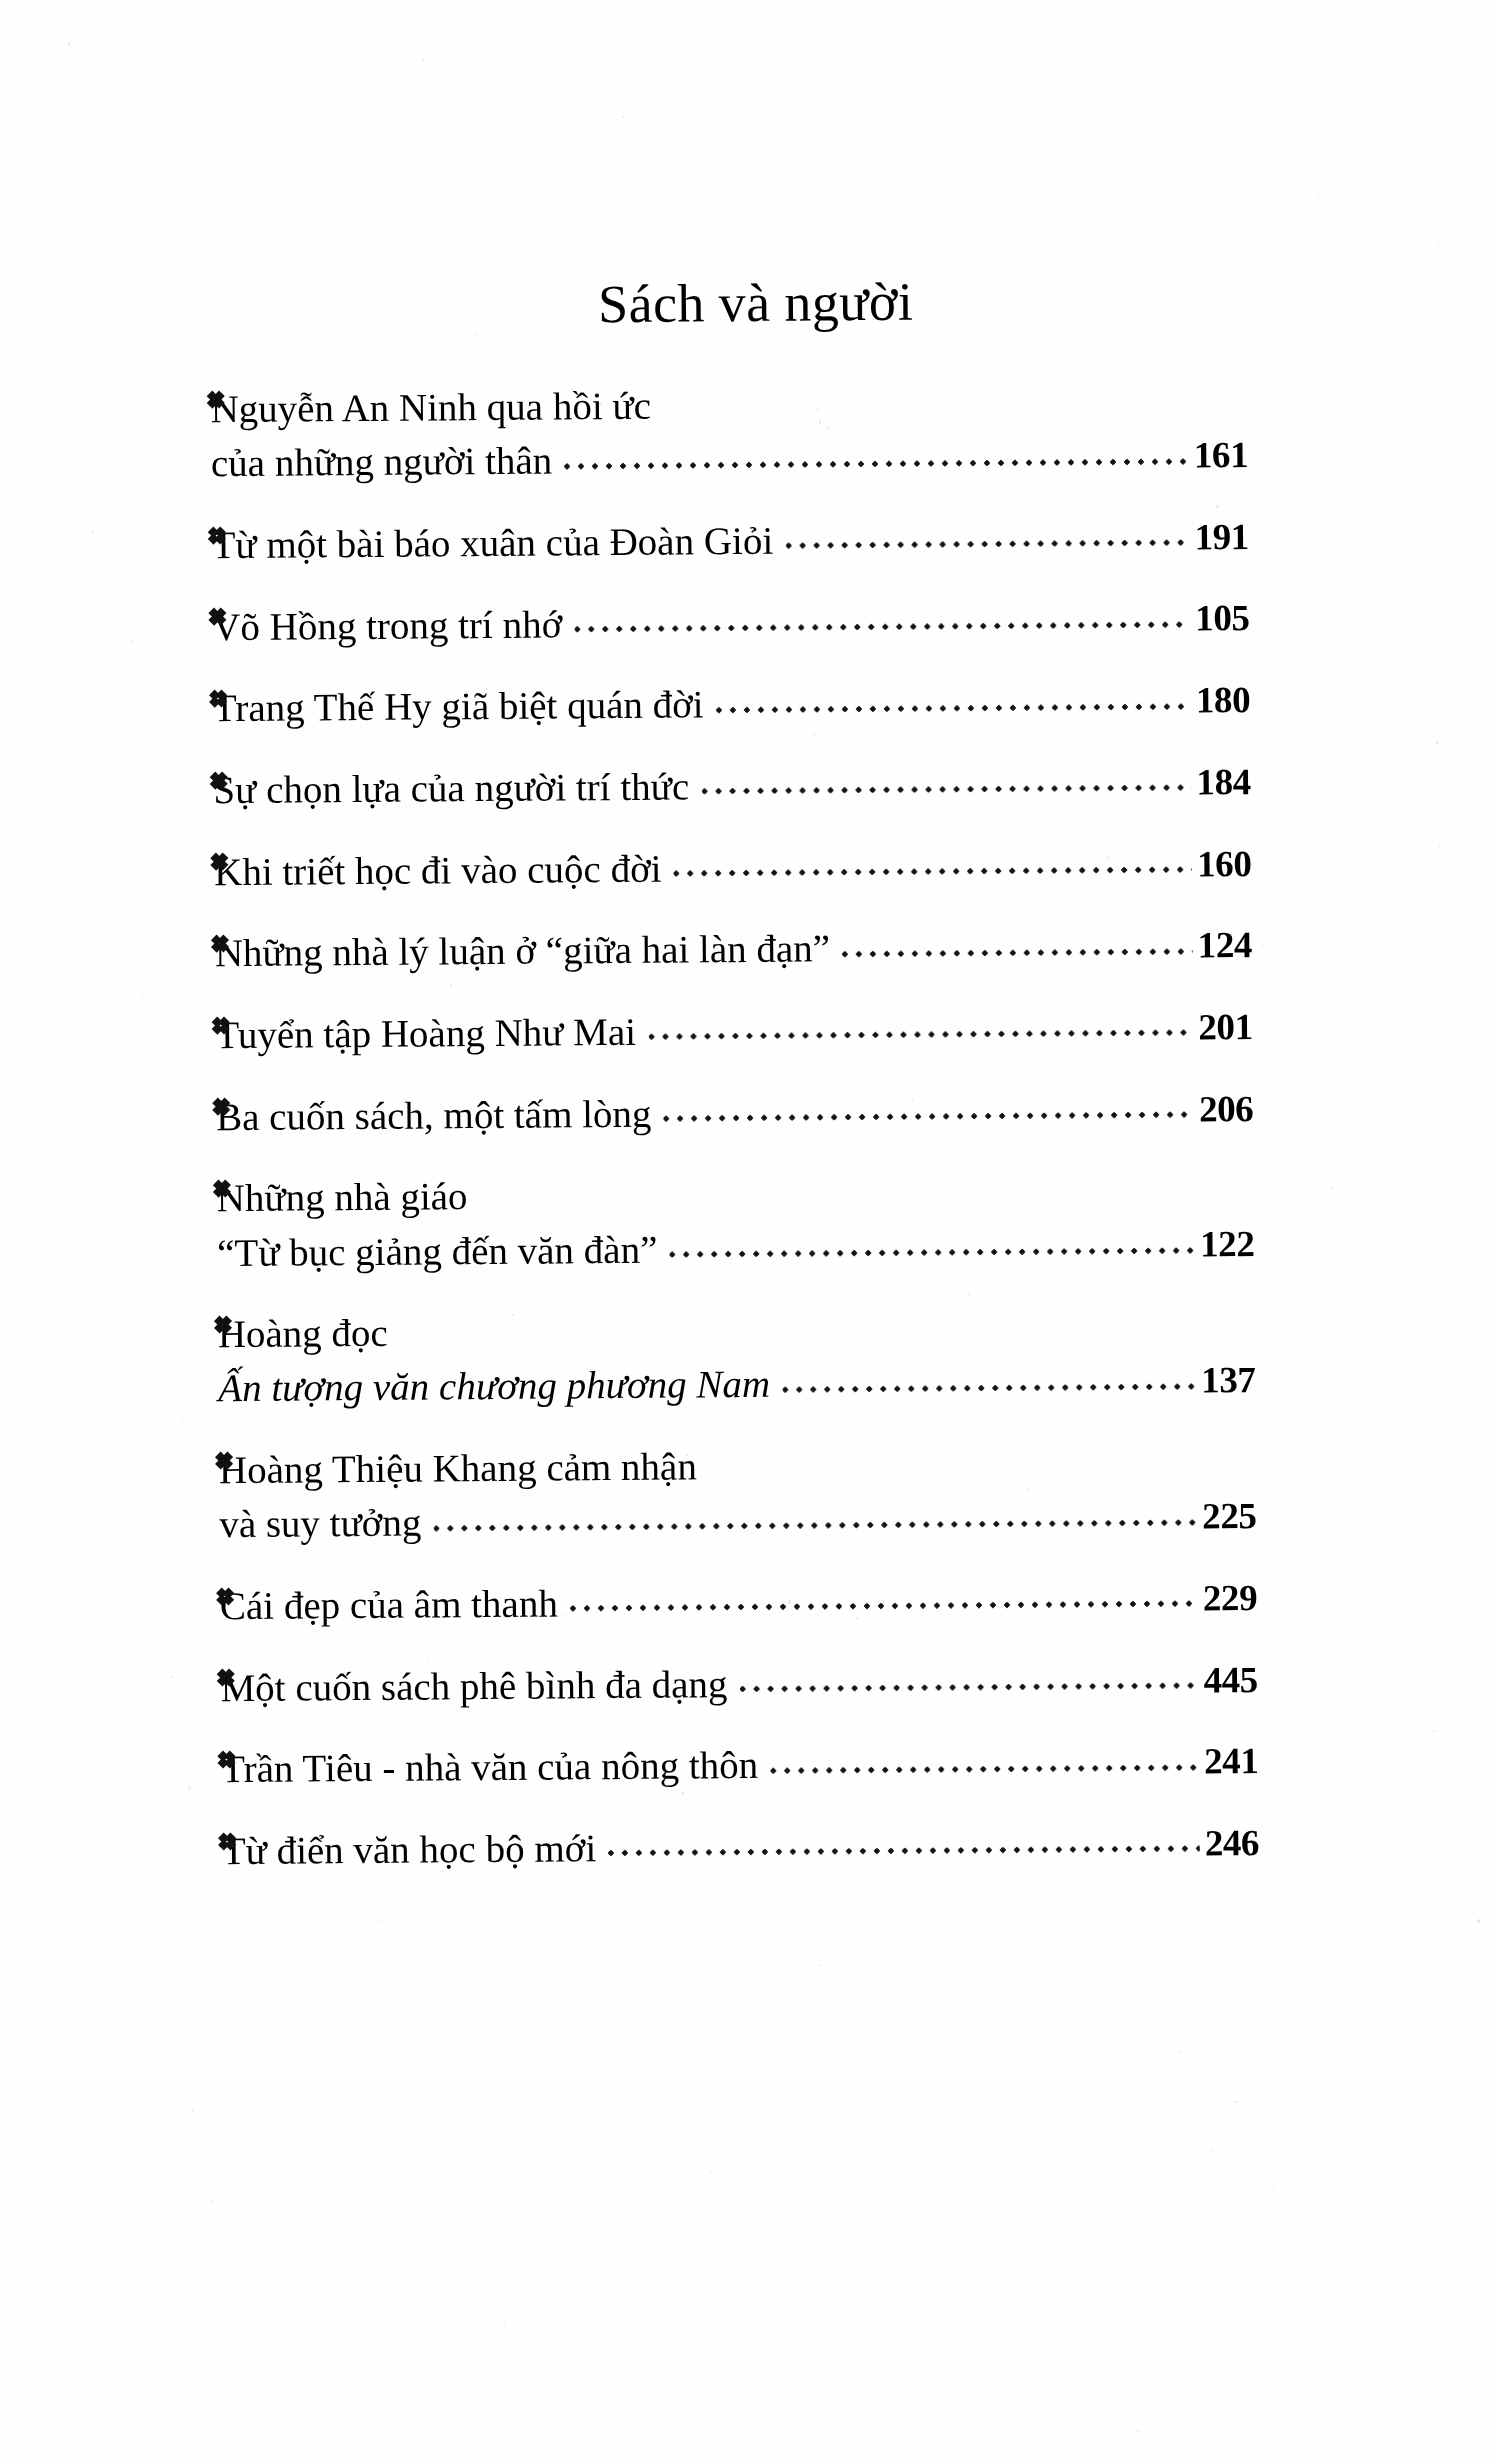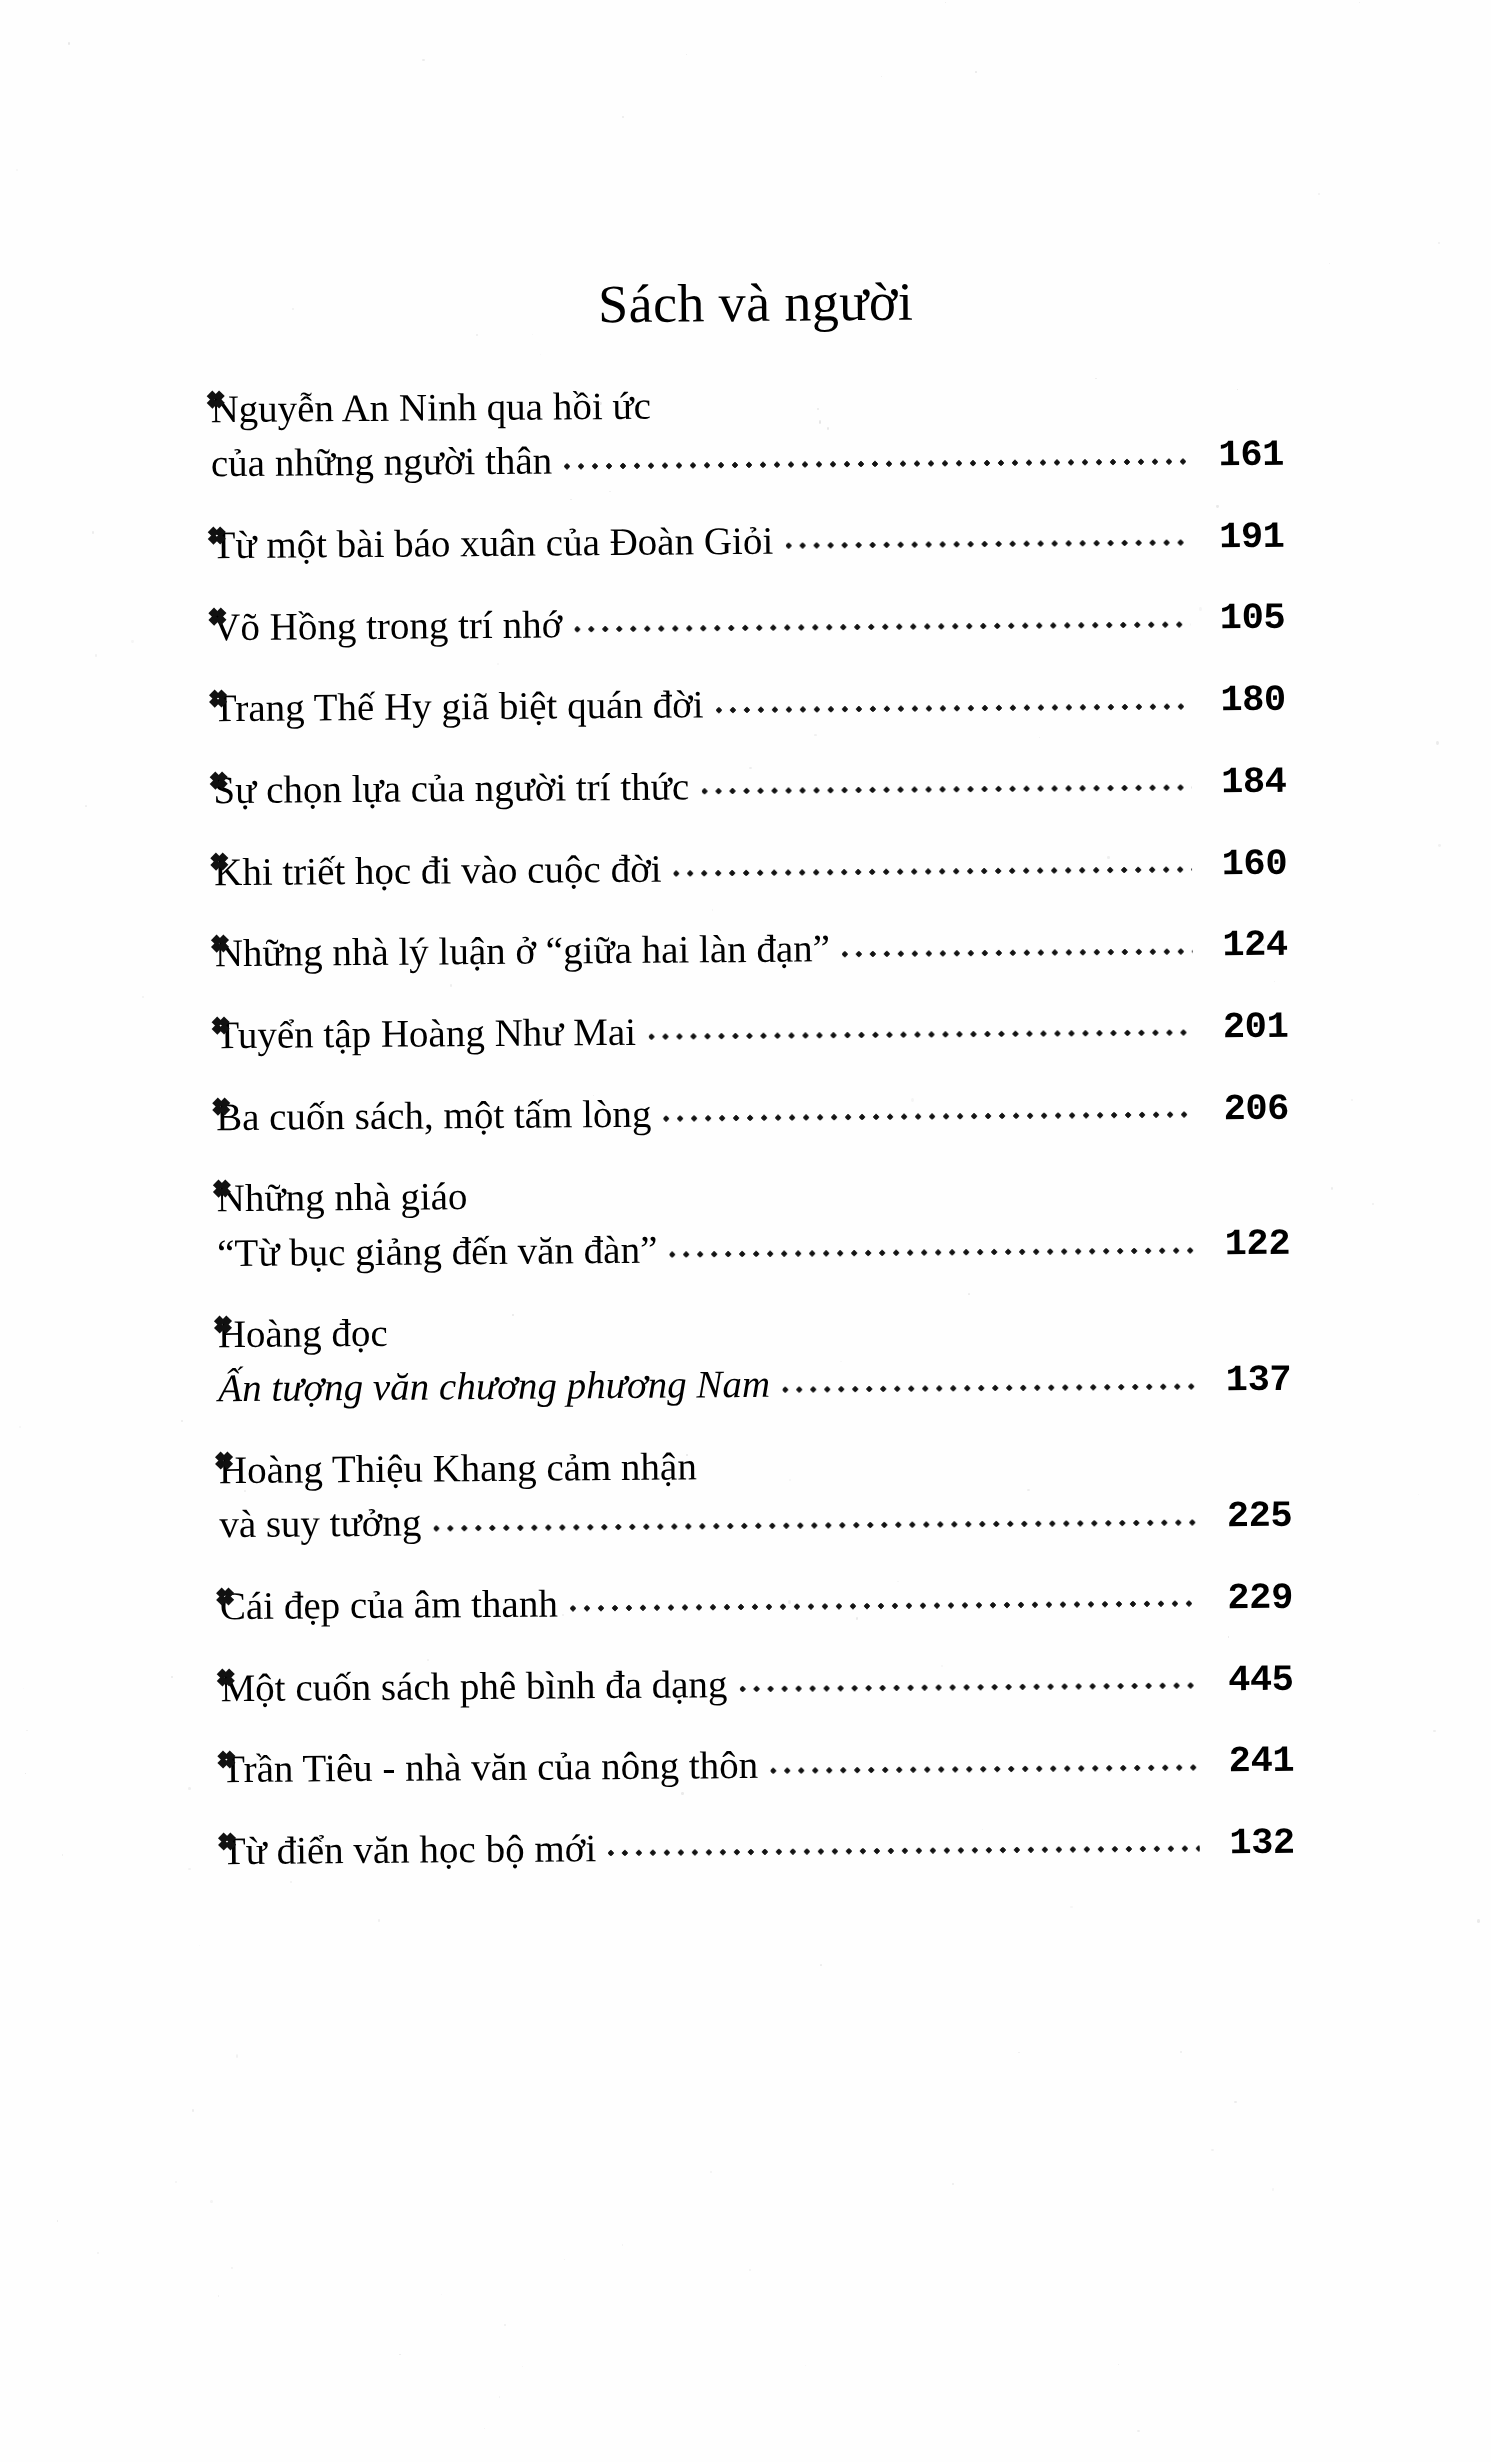--- a/index.html
+++ b/index.html
@@ -128,22 +128,21 @@
     bottom: 7.8px;
     height: 6px;
     background-image: radial-gradient(circle at 3px 3px, #131313 2.5px, rgba(0,0,0,0) 2.9px);
     background-size: 14px 6px;
     background-repeat: repeat-x;
   }
 
   .pageno {
     flex: 0 0 auto;
     min-width: 90px;
-    text-align: right;
-    font-family: Liberation Mono, monospace;
+    font-family: Liberation Serif, serif;
     font-size: 37px;
     font-weight: 700;
     letter-spacing: -0.4px;
     padding-bottom: 1.7px;
   }
 
   
   .line.cont .label { padding-left: 0; }
 </style>
 </head>
@@ -440,21 +439,21 @@
               <span class="pageno">241</span>
             </div>
           </span>
         </li>
         <li class="toc-entry">
           <span class="bullet-icon"></span>
           <span class="entry-lines">
             <div class="line">
               <span class="label">Từ điển văn học bộ mới</span>
               <span class="leader"></span>
-              <span class="pageno">132</span>
+              <span class="pageno">246</span>
             </div>
           </span>
         </li>
       </ul>
 
   </div>
 </div>
 
 
 </body></html>

